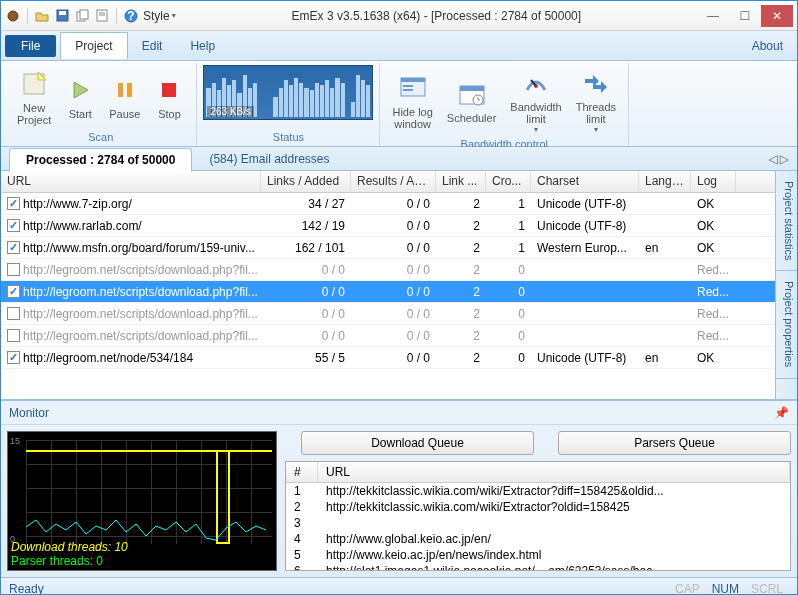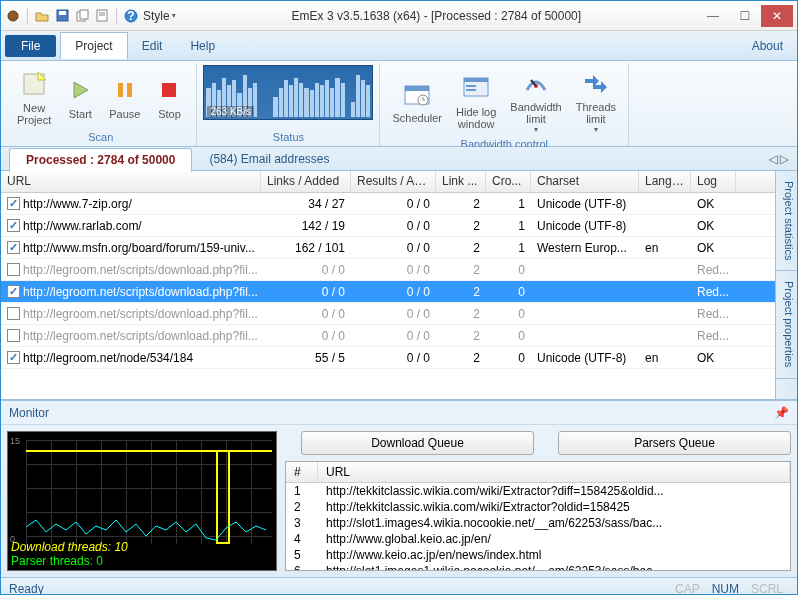--- a/index.html
+++ b/index.html
@@ -31,21 +31,21 @@
 .ribbon-btn .icon { height: 32px; display: flex; align-items: center; justify-content: center; }
 .ribbon-btn .lbl { font-size: 11px; text-align: center; line-height: 12px; margin-top: 2px; }
 .ribbon-group-label { font-size: 11px; color: #4a7ab0; padding: 2px 0 1px; }
 .chart-box { width: 170px; height: 55px; background: linear-gradient(#2a6aaa, #3a7aba); position: relative; border: 1px solid #1a4a7a; }
 .chart-label { position: absolute; bottom: 2px; left: 3px; color: #fff; font-size: 10px; background: rgba(0,0,0,0.3); padding: 0 3px; }
 .chart-bars { position: absolute; inset: 0; display: flex; align-items: flex-end; padding: 2px; gap: 1px; }
 .chart-bar { flex: 1; background: #b0d0f0; }
 
 .tabs-row { height: 24px; background: linear-gradient(#e5f0f9, #d8eaf6); display: flex; align-items: center; padding: 0 8px; border-bottom: 1px solid #a0c0e0; position: relative; }
 .tab { padding: 4px 16px; cursor: pointer; color: #2a5a8a; border: 1px solid transparent; }
-.tab.active { background: #fff; border: 1px solid #a0c0e0; border-bottom-color: #fff; font-weight: bold; color: #7f1d1d; border-radius: 3px 3px 0 0; position: relative; top: 1px; }
+.tab.active { background: #fff; border: 1px solid #a0c0e0; border-bottom-color: #fff; font-weight: bold; color: #000000; border-radius: 3px 3px 0 0; position: relative; top: 1px; }
 .tabs-nav { margin-left: auto; display: flex; gap: 2px; color: #666; }
 
 .main-area { display: flex; height: 228px; }
 .grid-area { flex: 1; overflow: hidden; background: #fff; }
 .grid-header { display: flex; background: linear-gradient(#fdfdfd, #ececec); border-bottom: 1px solid #ccc; height: 22px; }
 .gh { padding: 3px 6px; border-right: 1px solid #ddd; color: #333; overflow: hidden; white-space: nowrap; text-overflow: ellipsis; }
 .c-url { width: 260px; } .c-links { width: 90px; text-align: left; } .c-results { width: 85px; } .c-link { width: 50px; } .c-cro { width: 45px; } .c-charset { width: 108px; } .c-lang { width: 52px; } .c-log { width: 45px; }
 .grid-body { overflow: auto; height: 206px; }
 .grid-row { display: flex; height: 22px; align-items: center; border-bottom: 1px solid #f0f0f0; }
 .grid-row.selected { background: #3399ff; color: #fff; }
@@ -232,40 +232,40 @@
         <div class="chart-label">263 KB/s</div>
       </div>
     </div>
     <div class="ribbon-group-label">Status</div>
   </div>
   <div class="ribbon-group">
     <div class="ribbon-buttons">
       <div class="ribbon-btn">
         <div class="icon">
             <svg width="28" height="24">
+              <rect x="2" y="2" width="24" height="18" fill="#e8f0fa" stroke="#6a9ad0"></rect>
+              <rect x="2" y="2" width="24" height="4" fill="#6a9ad0"></rect>
+              <rect x="4" y="9" width="10" height="2" fill="#6a9ad0"></rect>
+              <rect x="4" y="13" width="10" height="2" fill="#6a9ad0"></rect>
+            </svg>
+          </div>
+        <div class="lbl" style="white-space:pre-line">Hide log
+window</div>
+      </div>
+      <div class="ribbon-btn">
+        <div class="icon">
+            <svg width="28" height="24">
               <rect x="2" y="4" width="24" height="18" fill="#fff" stroke="#6a9ad0"></rect>
               <rect x="2" y="4" width="24" height="5" fill="#6a9ad0"></rect>
               <circle cx="20" cy="18" r="5" fill="#fff" stroke="#888"></circle>
               <line x1="20" y1="18" x2="20" y2="15" stroke="#888"></line>
               <line x1="20" y1="18" x2="22" y2="18" stroke="#888"></line>
             </svg>
           </div>
         <div class="lbl">Scheduler</div>
-      </div>
-      <div class="ribbon-btn">
-        <div class="icon">
-            <svg width="28" height="24">
-              <rect x="2" y="2" width="24" height="18" fill="#e8f0fa" stroke="#6a9ad0"></rect>
-              <rect x="2" y="2" width="24" height="4" fill="#6a9ad0"></rect>
-              <rect x="4" y="9" width="10" height="2" fill="#6a9ad0"></rect>
-              <rect x="4" y="13" width="10" height="2" fill="#6a9ad0"></rect>
-            </svg>
-          </div>
-        <div class="lbl" style="white-space:pre-line">Hide log
-window</div>
       </div>
       <div class="ribbon-btn">
         <div class="icon">
             <svg width="26" height="22">
               <path d="M4 18 Q 13 2 22 18" fill="none" stroke="#6a9ad0" stroke-width="3"></path>
               <circle cx="13" cy="14" r="2" fill="#e03030"></circle>
               <line x1="13" y1="14" x2="8" y2="8" stroke="#333" stroke-width="2"></line>
             </svg>
           </div>
         <div class="lbl" style="white-space:pre-line">Bandwidth
@@ -457,21 +457,20 @@
             <div class="qr">
               <div class="qc-n">1</div>
               <div class="qc-u">http://tekkitclassic.wikia.com/wiki/Extractor?diff=158425&amp;oldid...</div>
             </div>
             <div class="qr">
               <div class="qc-n">2</div>
               <div class="qc-u">http://tekkitclassic.wikia.com/wiki/Extractor?oldid=158425</div>
             </div>
             <div class="qr">
               <div class="qc-n">3</div>
-              <div class="qc-u">http://slot1.images4.wikia.nocookie.net/__am/62253/sass/bac...</div>
             </div>
             <div class="qr">
               <div class="qc-n">4</div>
               <div class="qc-u">http://www.global.keio.ac.jp/en/</div>
             </div>
             <div class="qr">
               <div class="qc-n">5</div>
               <div class="qc-u">http://www.keio.ac.jp/en/news/index.html</div>
             </div>
             <div class="qr">

